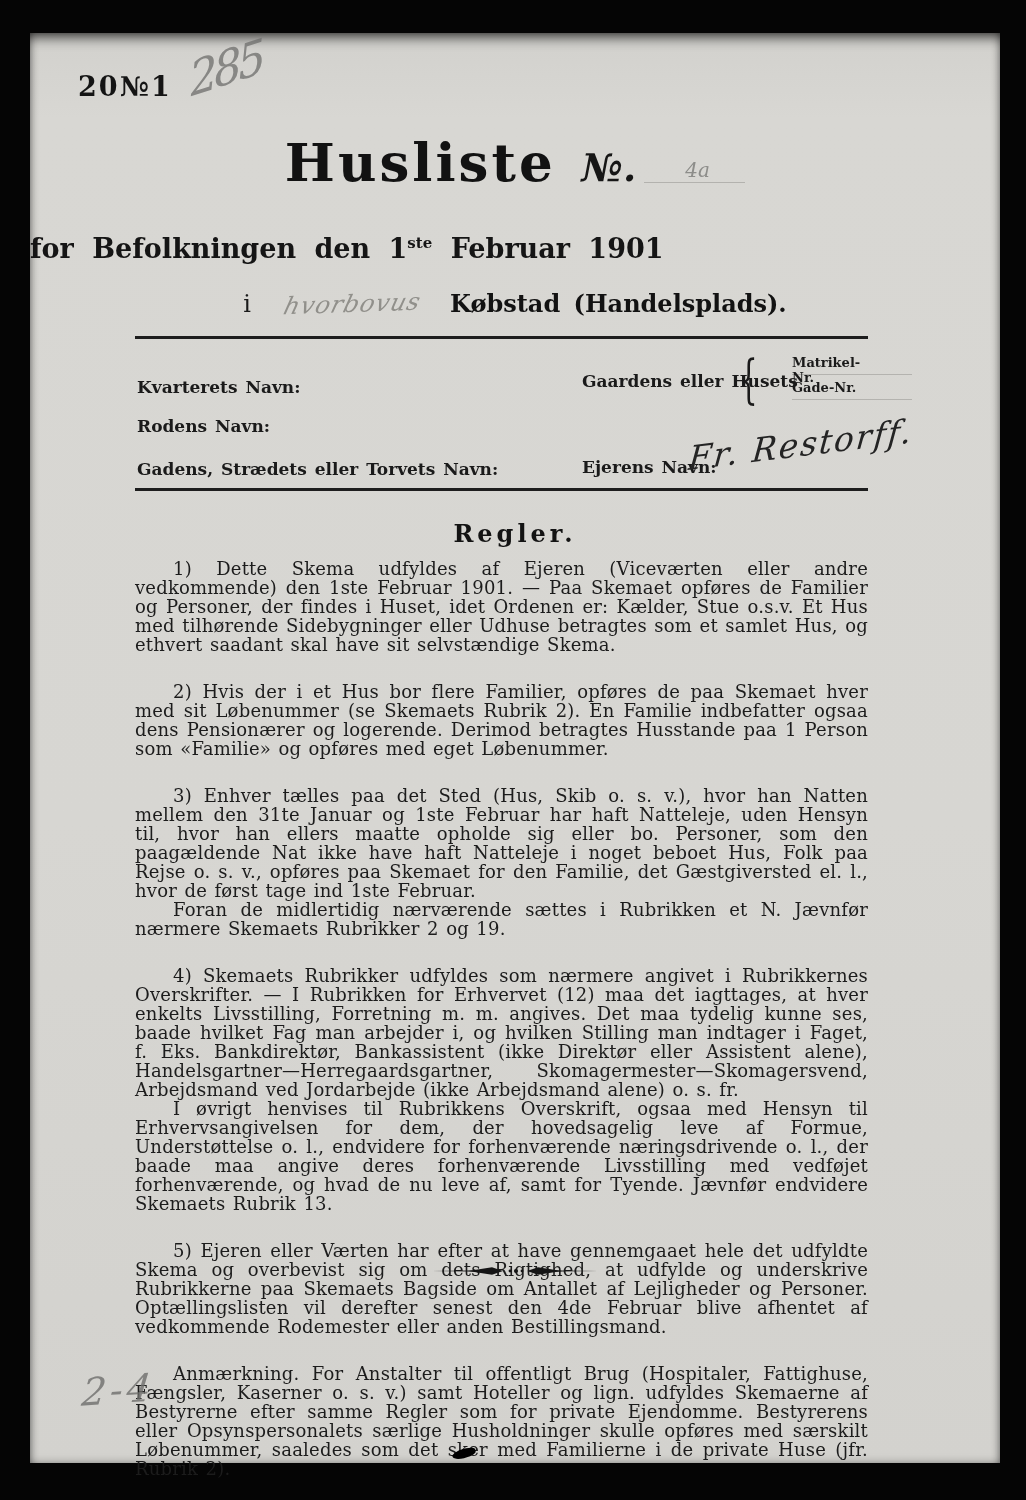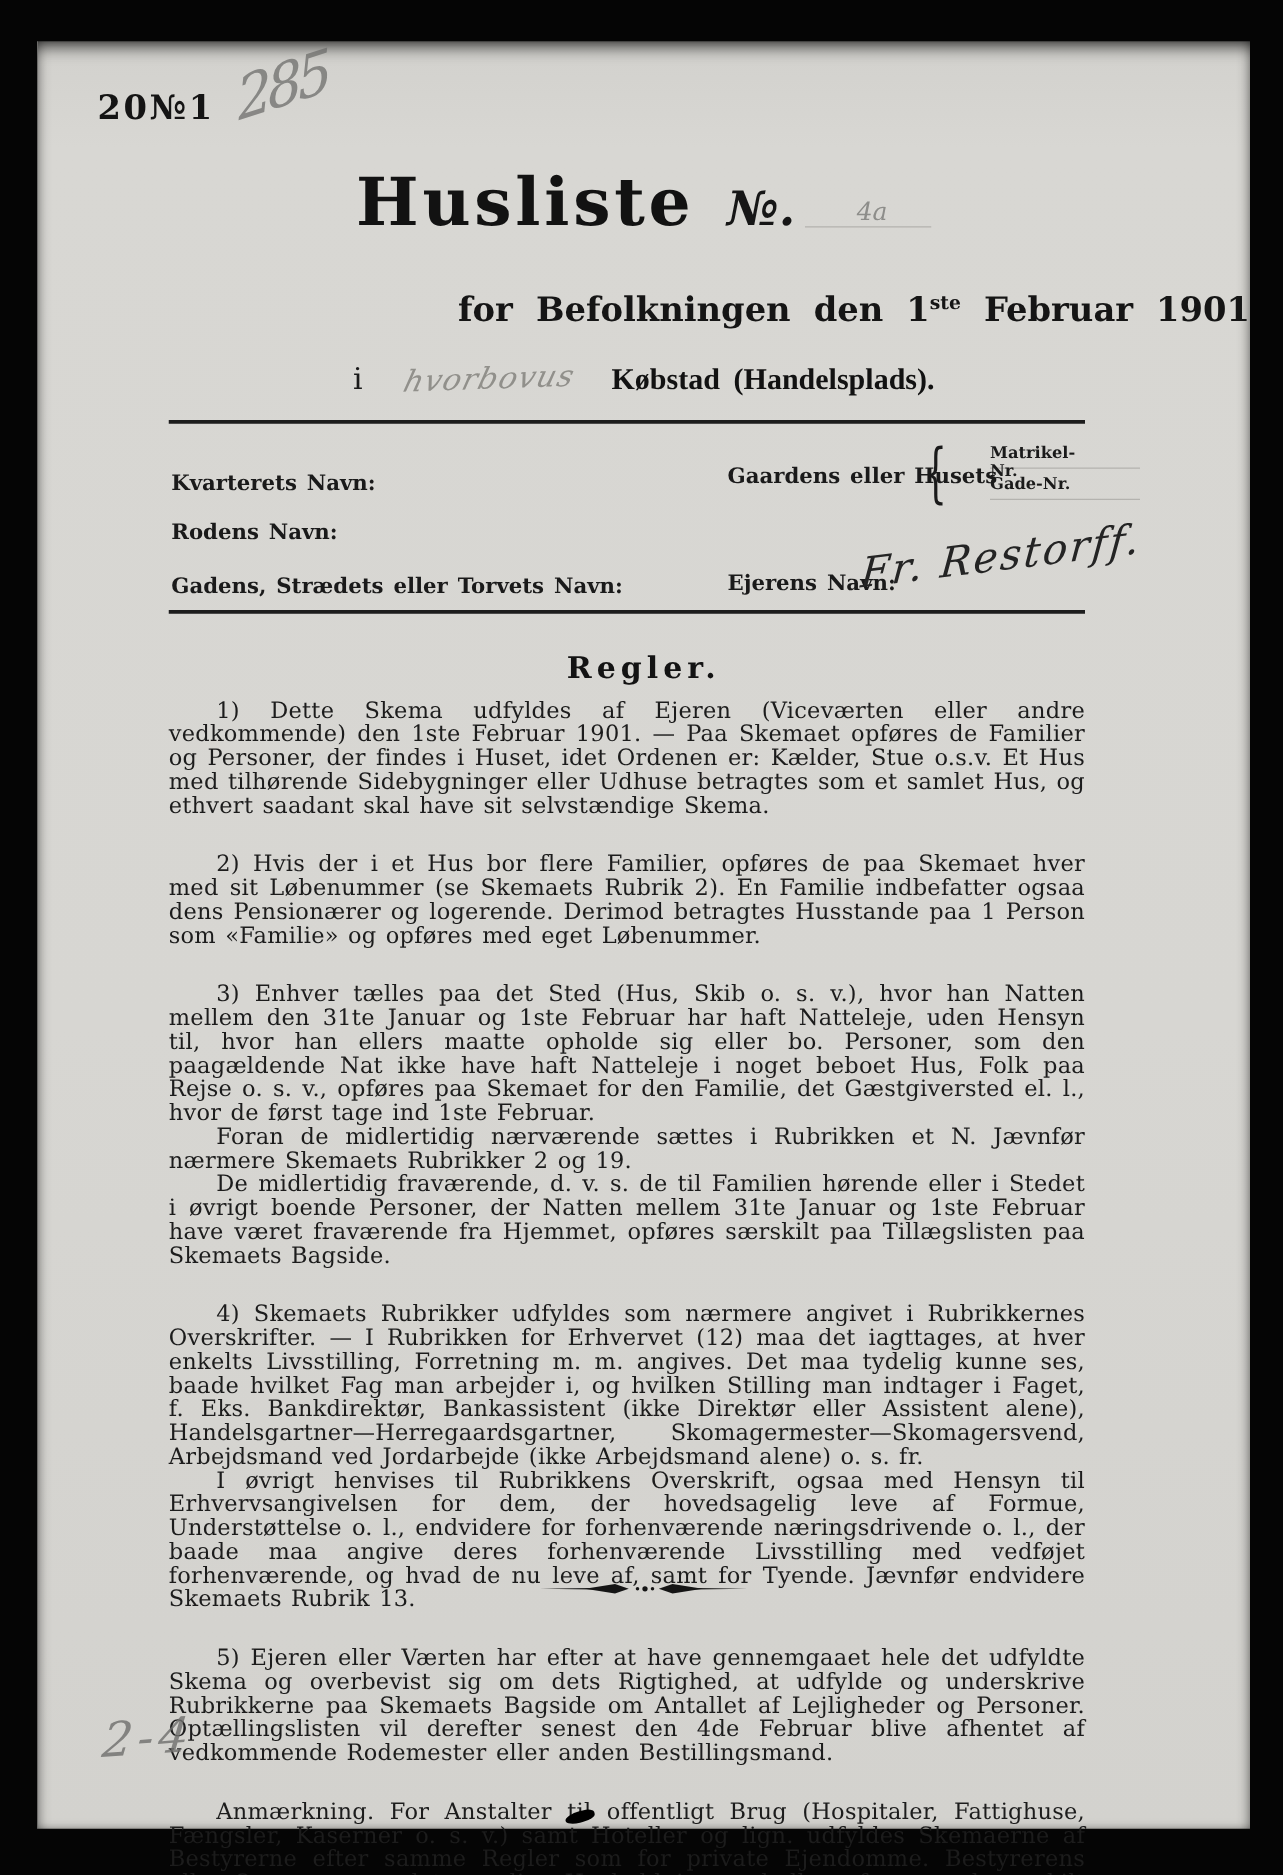--- a/index.html
+++ b/index.html
@@ -30,30 +30,30 @@
   
   .title-row{left:0;top:98px;width:100%;text-align:center;white-space:nowrap;}
   .title-main{font-size:53px;font-weight:bold;letter-spacing:3px;color:#121212;}
   .title-no{font-size:38px;font-weight:bold;font-style:italic;margin-left:26px;color:#161616;}
   .title-no-value{
     display:inline-block;font-size:20px;font-style:italic;color:#8d8d8a;
     min-width:95px;border-bottom:1px solid #b3b2ae;margin-left:8px;
     transform:translateY(-4px);text-align:center;padding-left:6px;
   }
   
-  .subtitle-row{left:0;top:200px;width:100%;text-align:right;font-size:27px;font-weight:bold;word-spacing:9px;color:#151515;}
+  .subtitle-row{left:0;top:200px;width:100%;text-align:left;font-size:27px;font-weight:bold;word-spacing:9px;color:#151515;}
   .subtitle-row sup{font-size:15px;}
   
   .place-row{left:0;top:256px;width:100%;text-align:center;white-space:nowrap;}
   .place-prefix{font-size:24px;color:#1a1a1a;margin-right:34px;}
   .place-hand{
     display:inline-block;font-size:24px;font-style:italic;color:#85847f;
     transform:skewX(-16deg) rotate(-2deg);margin-right:30px;letter-spacing:1px;opacity:.85;
   }
-  .place-suffix{font-size:24px;font-weight:bold;word-spacing:5px;color:#121212;font-family:Liberation Serif, serif;}
+  .place-suffix{font-size:24px;font-weight:bold;word-spacing:5px;color:#121212;}
   
   .hrule{left:105px;width:733px;height:3px;background:#1d1d1d;}
   .hrule-1{top:303px;}
   .hrule-2{top:455px;}
   
   .flabel{font-size:17px;font-weight:bold;color:#1a1a1a;word-spacing:2px;}
   .lbl-kvarter{left:107px;top:344px;text-align:center;}
   .lbl-rode{left:107px;top:383px;}
   .lbl-gade{left:107px;top:426px;}
   .lbl-gaard{left:552px;top:338px;}
@@ -126,21 +126,20 @@
 
   <div class="abs hrule hrule-2"></div>
 
   <div class="abs regler-heading">Regler.</div>
 
   <div class="abs rules-body">
     <p>1) Dette Skema udfyldes af Ejeren (Viceværten eller andre vedkommende) den 1ste Februar 1901. — Paa Skemaet opføres de Familier og Personer, der findes i Huset, idet Ordenen er: Kælder, Stue o.s.v.  Et Hus med tilhørende Sidebygninger eller Udhuse betragtes som et samlet Hus, og ethvert saadant skal have sit selvstændige Skema.</p>
     <p class="group">2) Hvis der i et Hus bor flere Familier, opføres de paa Skemaet hver med sit Løbenummer (se Skemaets Rubrik 2). En Familie indbefatter ogsaa dens Pensionærer og logerende.  Derimod betragtes Husstande paa 1 Person som «Familie» og opføres med eget Løbenummer.</p>
     <p class="group">3) Enhver tælles paa det Sted (Hus, Skib o. s. v.), hvor han Natten mellem den 31te Januar og 1ste Februar har haft Natteleje, uden Hensyn til, hvor han ellers maatte opholde sig eller bo.  Personer, som den paagældende Nat ikke have haft Natteleje i noget beboet Hus, Folk paa Rejse o. s. v., opføres paa Skemaet for den Familie, det Gæstgiversted el. l., hvor de først tage ind 1ste Februar.</p>
     <p>Foran de midlertidig nærværende sættes i Rubrikken et N.  Jævnfør nærmere Skemaets Rubrikker 2 og 19.</p>
-    <p>De midlertidig fraværende, d. v. s. de til Familien hørende eller i Stedet i øvrigt boende Personer, der Natten mellem 31te Januar og 1ste Februar have været fraværende fra Hjemmet, opføres særskilt paa Tillægslisten paa Skemaets Bagside.</p>
     <p class="group">4) Skemaets Rubrikker udfyldes som nærmere angivet i Rubrikkernes Overskrifter. — I Rubrikken for Erhvervet (12) maa det iagttages, at hver enkelts Livsstilling, Forretning m. m. angives.  Det maa tydelig kunne ses, baade hvilket Fag man arbejder i, og hvilken Stilling man indtager i Faget, f. Eks. Bankdirektør, Bankassistent (ikke Direktør eller Assistent alene), Handelsgartner—Herregaardsgartner, Skomagermester—Skomagersvend, Arbejdsmand ved Jordarbejde (ikke Arbejdsmand alene) o. s. fr.</p>
     <p>I øvrigt henvises til Rubrikkens Overskrift, ogsaa med Hensyn til Erhvervsangivelsen for dem, der hovedsagelig leve af Formue, Understøttelse o. l., endvidere for forhenværende næringsdrivende o. l., der baade maa angive deres forhenværende Livsstilling med vedføjet forhenværende, og hvad de nu leve af, samt for Tyende.  Jævnfør endvidere Skemaets Rubrik 13.</p>
     <p class="group">5) Ejeren eller Værten har efter at have gennemgaaet hele det udfyldte Skema og overbevist sig om dets Rigtighed, at udfylde og underskrive Rubrikkerne paa Skemaets Bagside om Antallet af Lejligheder og Personer.  Optællingslisten vil derefter senest den 4de Februar blive afhentet af vedkommende Rodemester eller anden Bestillingsmand.</p>
     <p class="group"><span class="anm-lead">Anmærkning.</span><span>  For Anstalter til offentligt Brug (Hospitaler, Fattighuse, Fængsler, Kaserner o. s. v.) samt Hoteller og lign. udfyldes Skemaerne af Bestyrerne efter samme Regler som for private Ejendomme.  Bestyrerens eller Opsynspersonalets særlige Husholdninger skulle opføres med særskilt Løbenummer, saaledes som det sker med Familierne i de private Huse (jfr. Rubrik 2).</span></p>
   </div>
 
   <div class="abs ornament">
     <svg width="170" height="14" viewBox="0 0 170 14">
       <g fill="#151515" stroke="none">
         <polygon points="2,7 58,6.2 58,7.8"></polygon>

